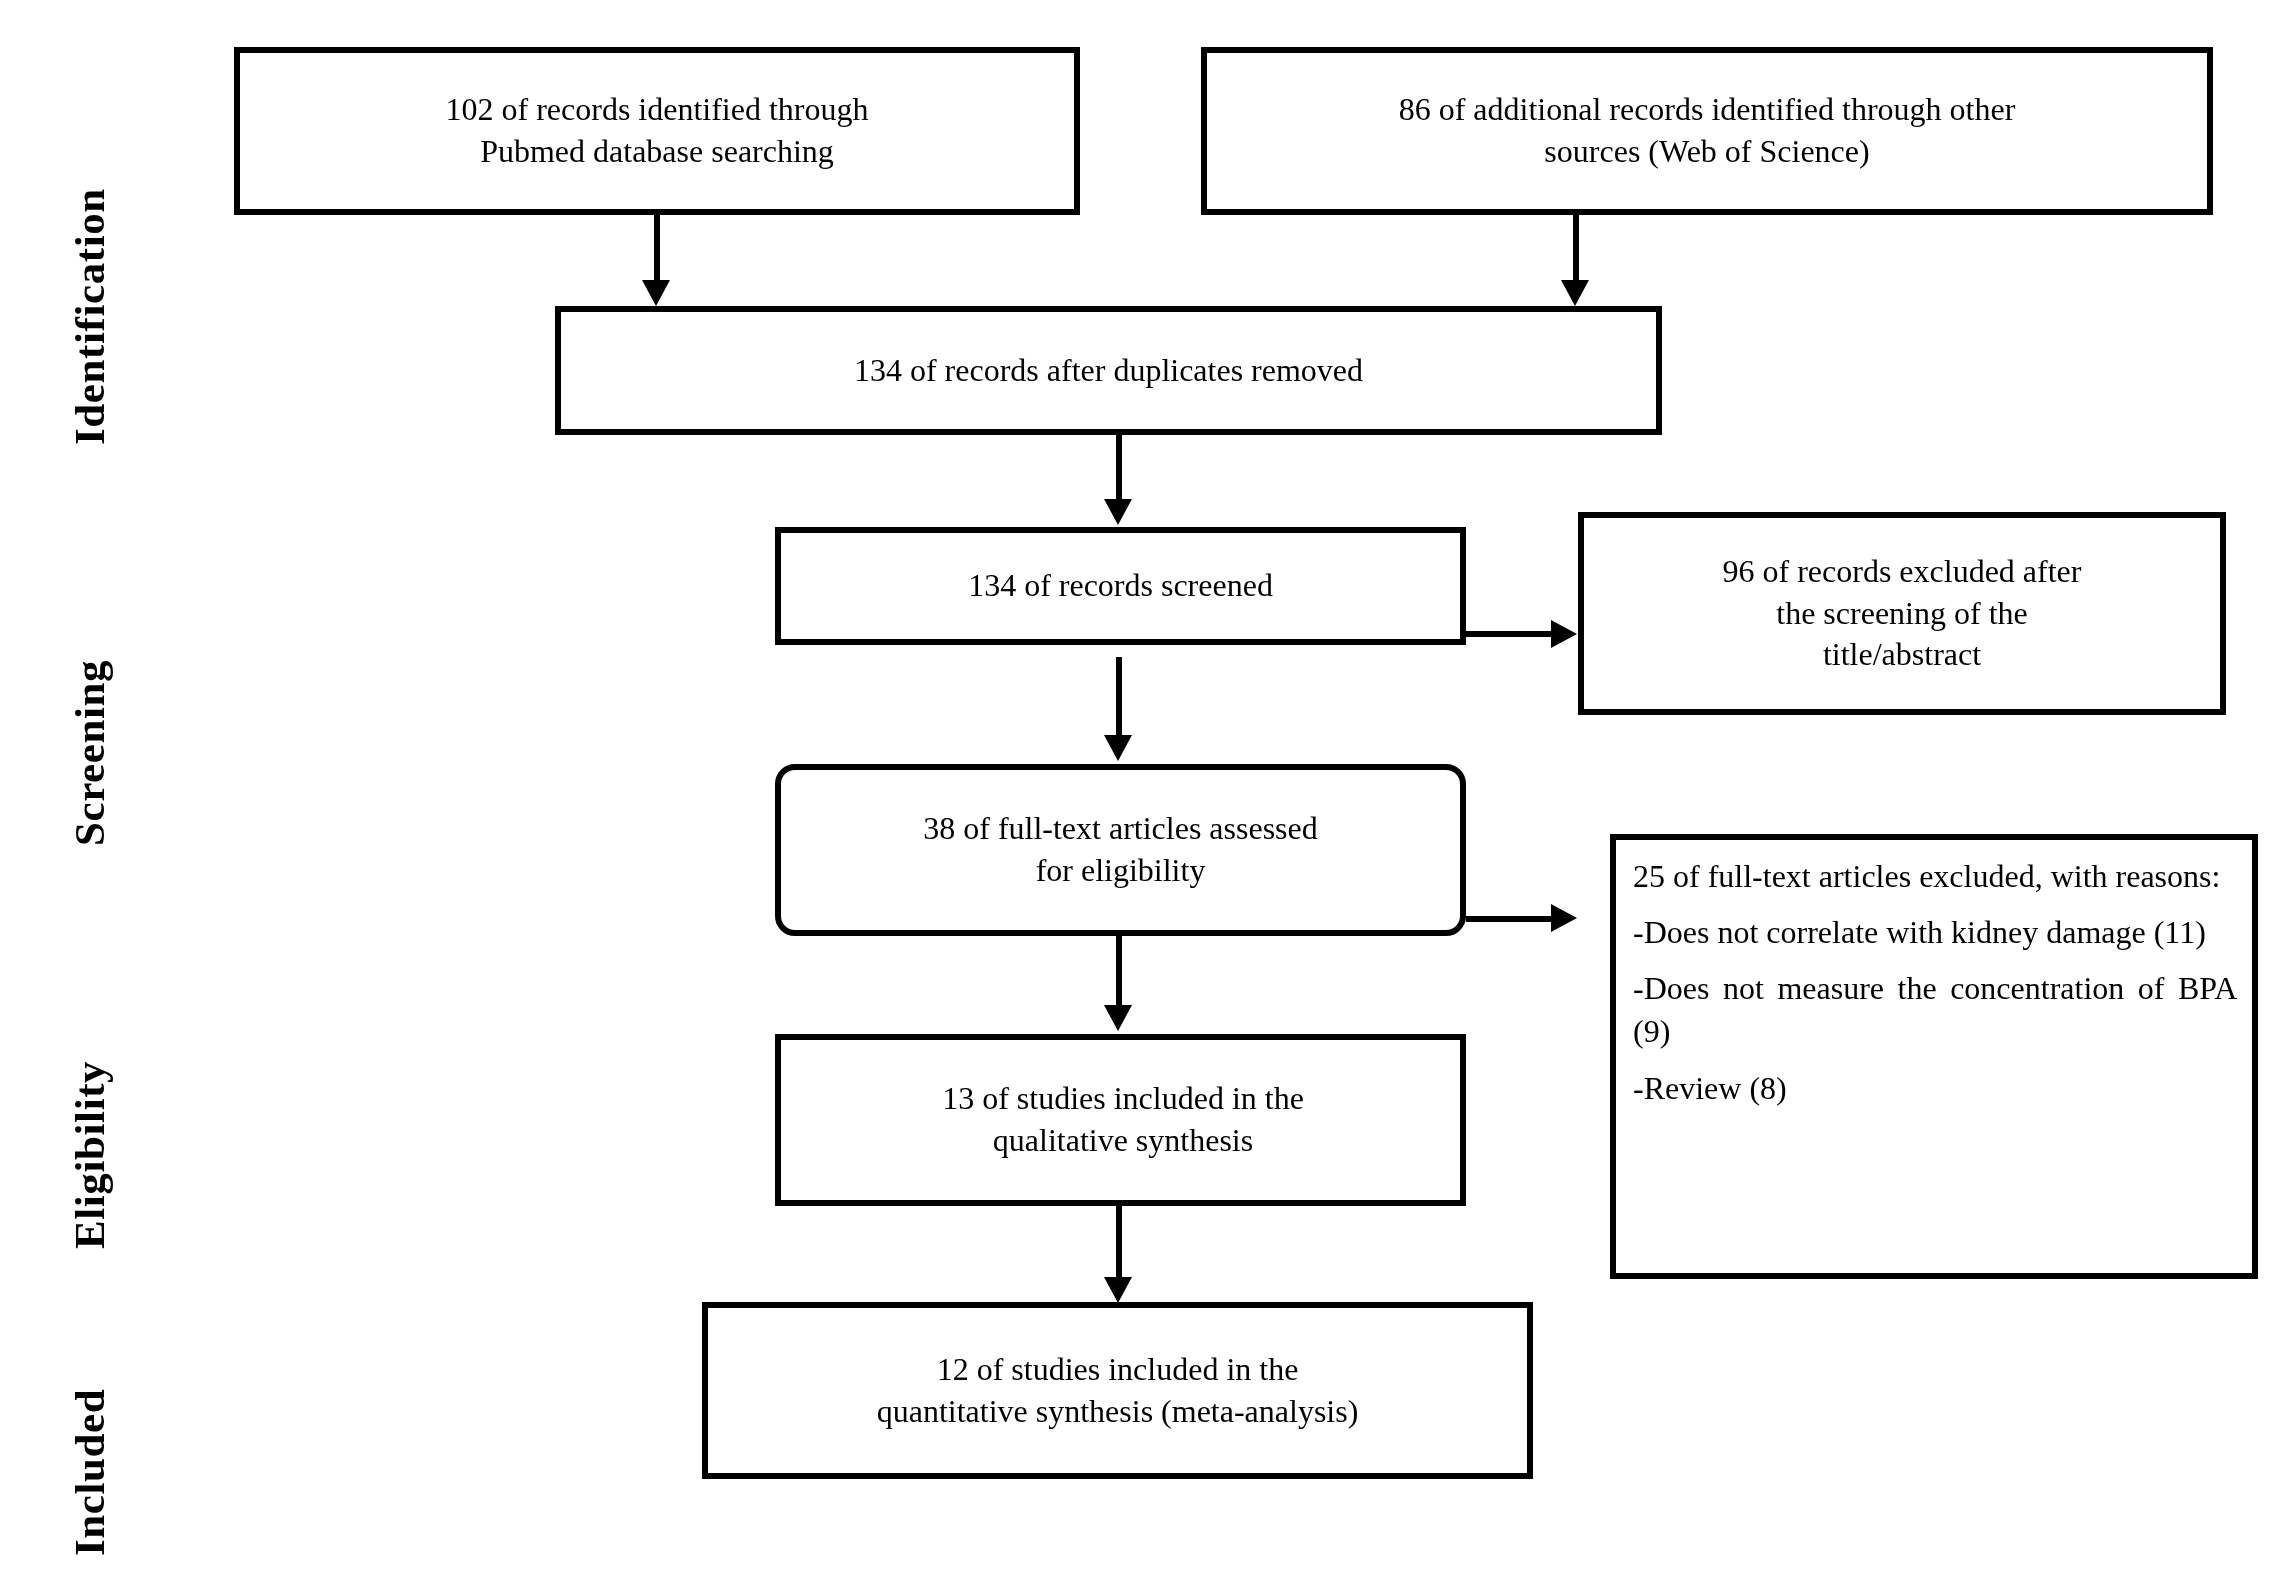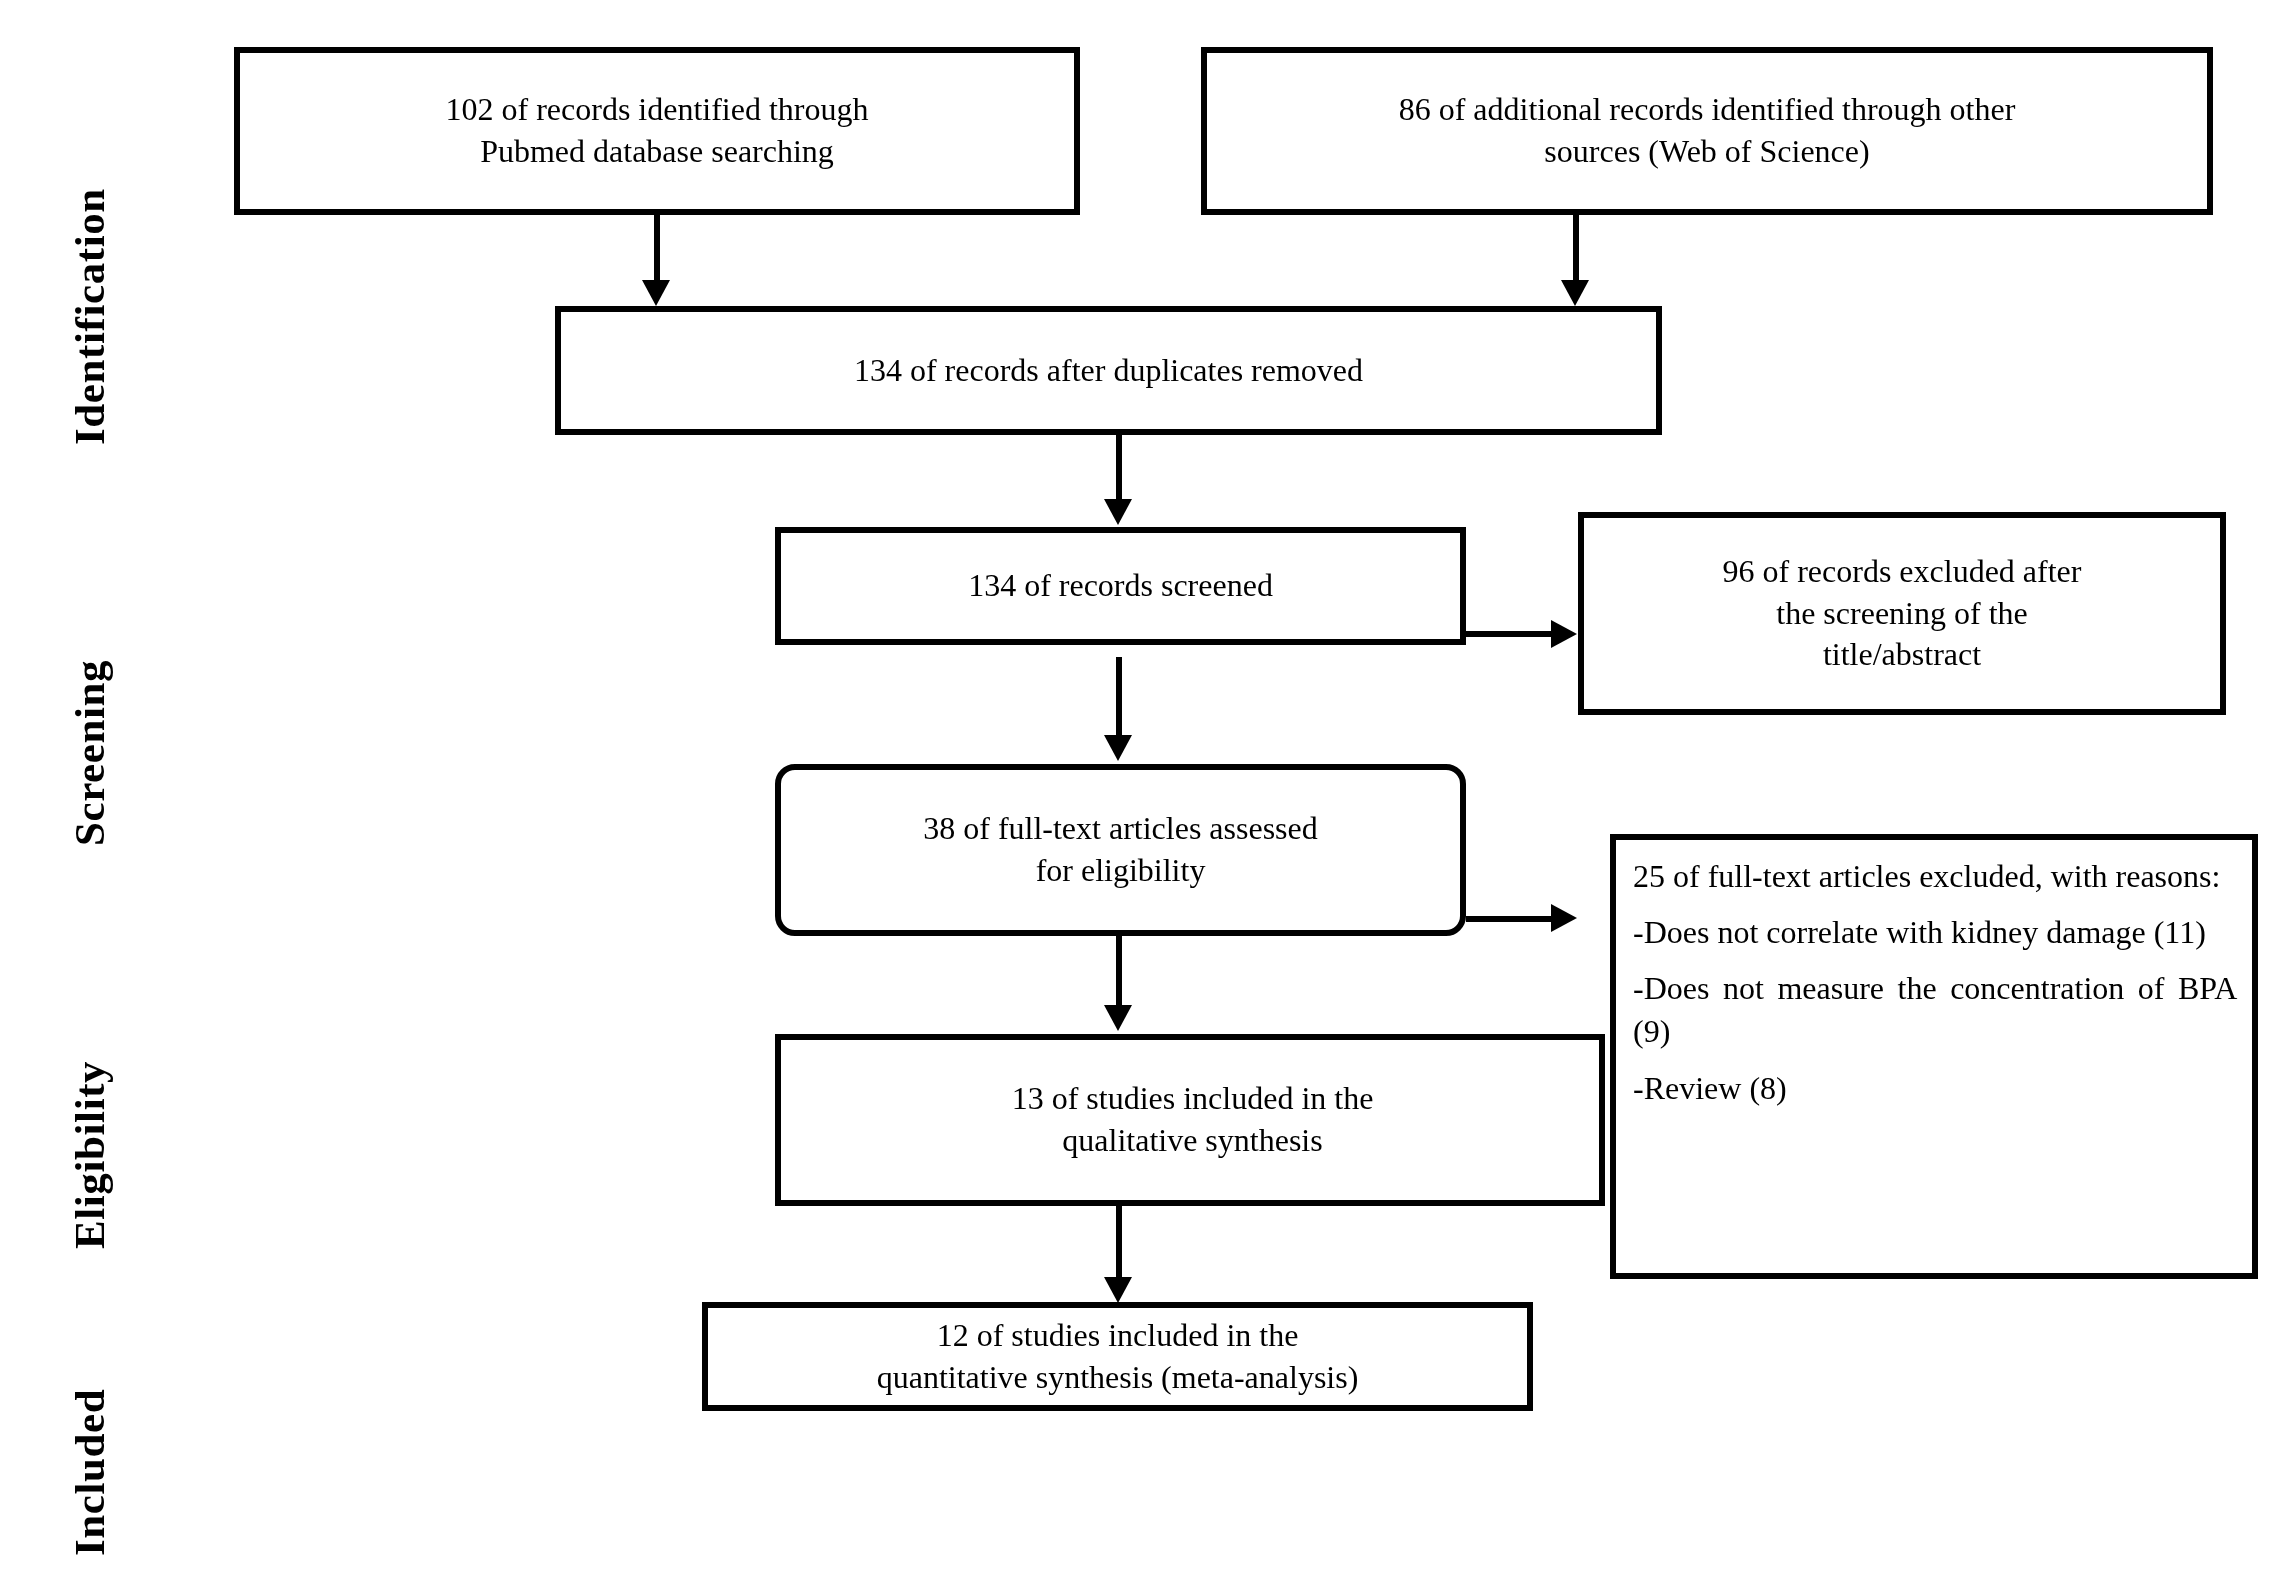--- a/index.html
+++ b/index.html
@@ -171,31 +171,31 @@
     <p>-Does not measure the concentration of BPA (9)</p>
     <p>-Review (8)</p>
   </div>
 
   <div class="hline" style="left:1466px; top:916px; width:87px;"></div>
   <div class="arrow-right" style="left:1551px; top:904px;"></div>
 
   <div class="vline" style="left:1116px; top:936px; height:70px;"></div>
   <div class="arrow-down" style="left:1104px; top:1005px;"></div>
 
-  <div class="fbox" style="left:775px; top:1034px; width:830px; height:172px;padding-left:15px;">
+  <div class="fbox" style="left:775px; top:1034px; width:691px; height:172px;padding-left:15px;">
     <span class="txt">
       <span>13 of studies included in the</span><br>
       <span>qualitative synthesis</span>
     </span>
   </div>
 
   <div class="vline" style="left:1116px; top:1206px; height:73px;"></div>
   <div class="arrow-down" style="left:1104px; top:1277px;"></div>
 
-  <div class="fbox" style="left:702px; top:1302px; width:831px; height:109px;">
+  <div class="fbox" style="left:702px; top:1302px; width:831px; height:177px;">
     <span class="txt">
       <span>12 of studies included in the</span><br>
       <span>quantitative synthesis (meta-analysis)</span>
     </span>
   </div>
 
 </div>
 
 
 </body></html>

